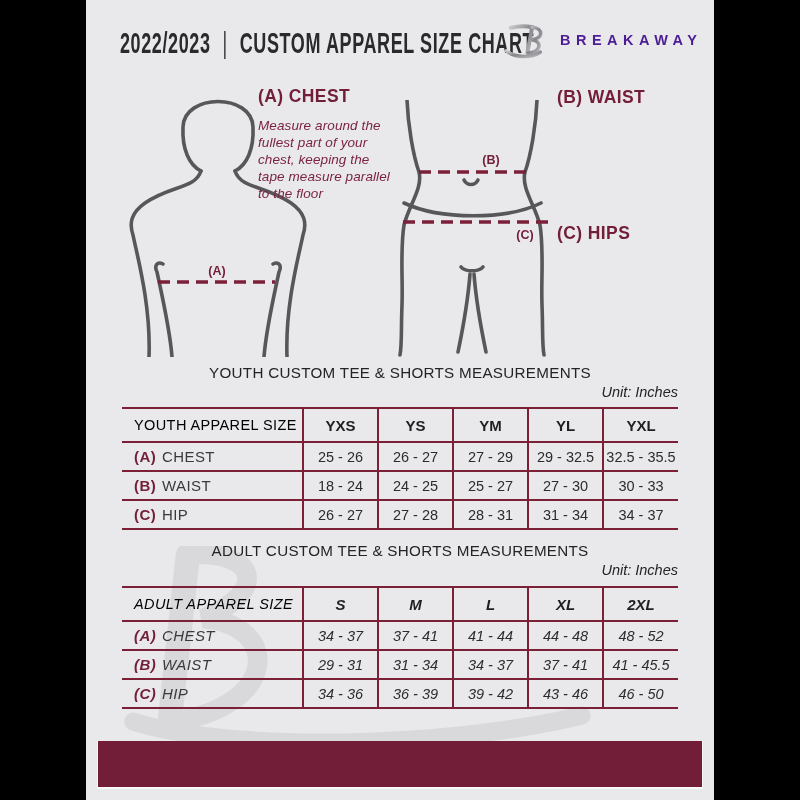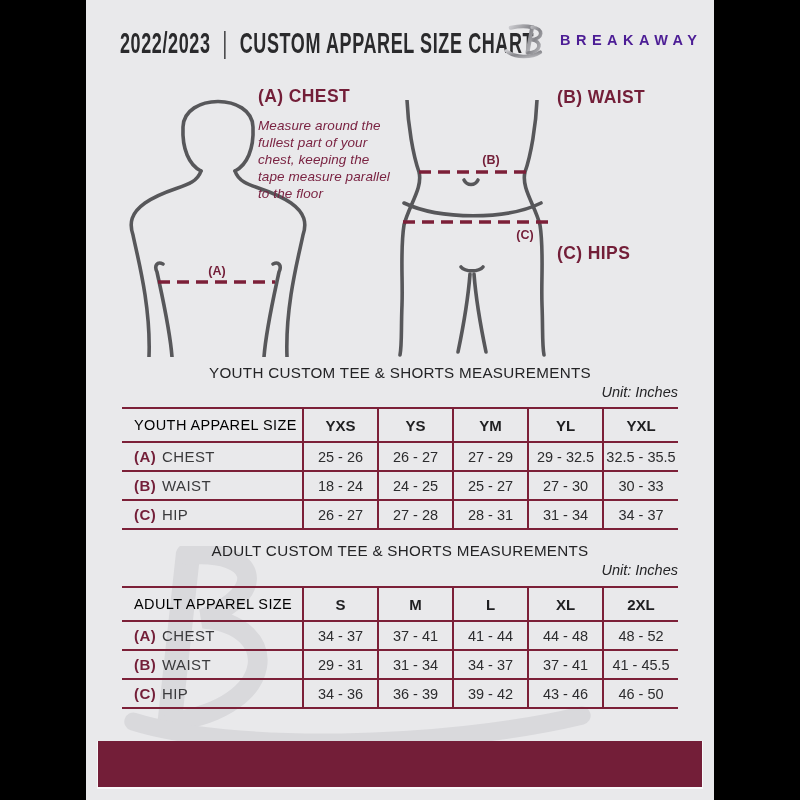--- a/index.html
+++ b/index.html
@@ -114,21 +114,21 @@
 
     <div class="guide-h" style="left:172px;top:86px;">(A) CHEST</div>
     <div class="guide-t" style="left:172px;top:117px;width:180px;">Measure around the
 fullest part of your
 chest, keeping the
 tape measure parallel
 to the floor</div>
 
     <div class="guide-h" style="left:471px;top:87px;">(B) WAIST</div>
 
-    <div class="guide-h" style="left:471px;top:223px;margin-top:20px;">(C) HIPS</div>
+    <div class="guide-h" style="left:471px;top:223px;">(C) HIPS</div>
 
     <div class="sec-title" style="top:364px;">YOUTH CUSTOM TEE &amp; SHORTS MEASUREMENTS</div>
     <div class="sec-unit" style="top:384px;">Unit: Inches</div>
     <table class="size-table" style="top:407px;" id="youth-table">
         <colgroup>
           <col style="width: 181px;">
           <col style="width: 75px;">
           <col style="width: 75px;">
           <col style="width: 75px;">
           <col style="width: 75px;">
@@ -167,21 +167,21 @@
             <td>27 - 28</td>
             <td>28 - 31</td>
             <td>31 - 34</td>
             <td>34 - 37</td>
           </tr>
         </tbody>
       </table>
 
     <div class="sec-title" style="top:542px;">ADULT CUSTOM TEE &amp; SHORTS MEASUREMENTS</div>
     <div class="sec-unit" style="top:562px;">Unit: Inches</div>
-    <table class="size-table" style="top:586px;" id="adult-table">
+    <table class="size-table" style="top:586px;font-style:italic;" id="adult-table">
         <colgroup>
           <col style="width: 181px;">
           <col style="width: 75px;">
           <col style="width: 75px;">
           <col style="width: 75px;">
           <col style="width: 75px;">
           <col style="width: 75px;">
         </colgroup>
         <thead>
           <tr>

